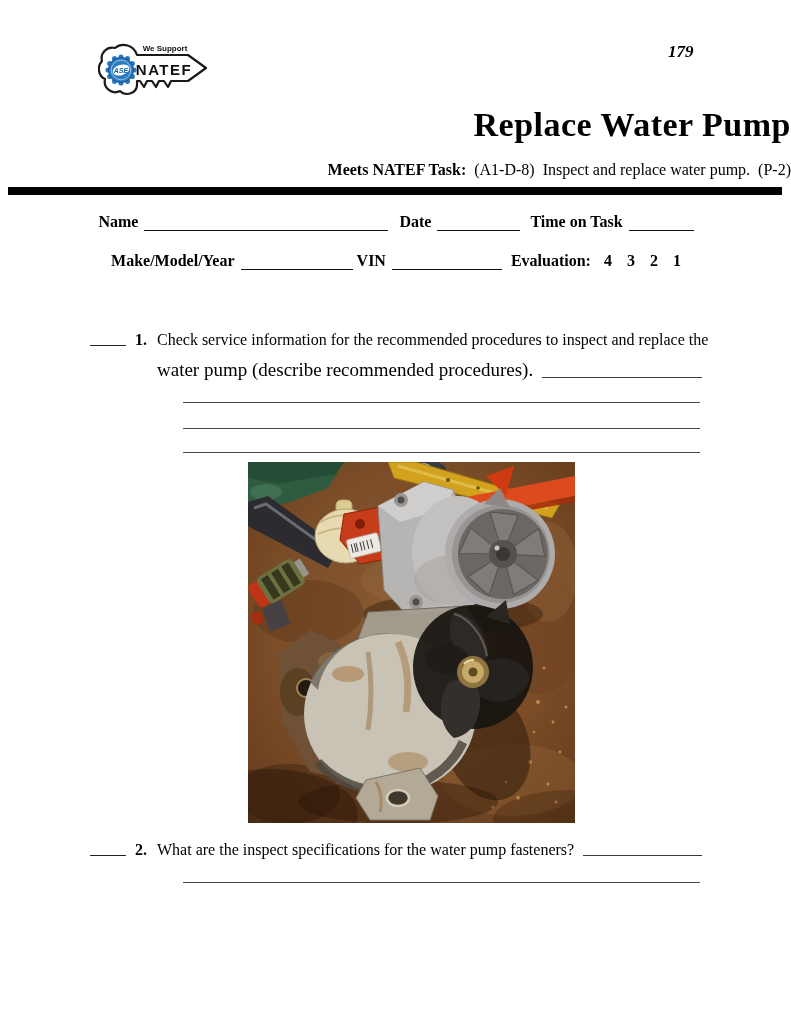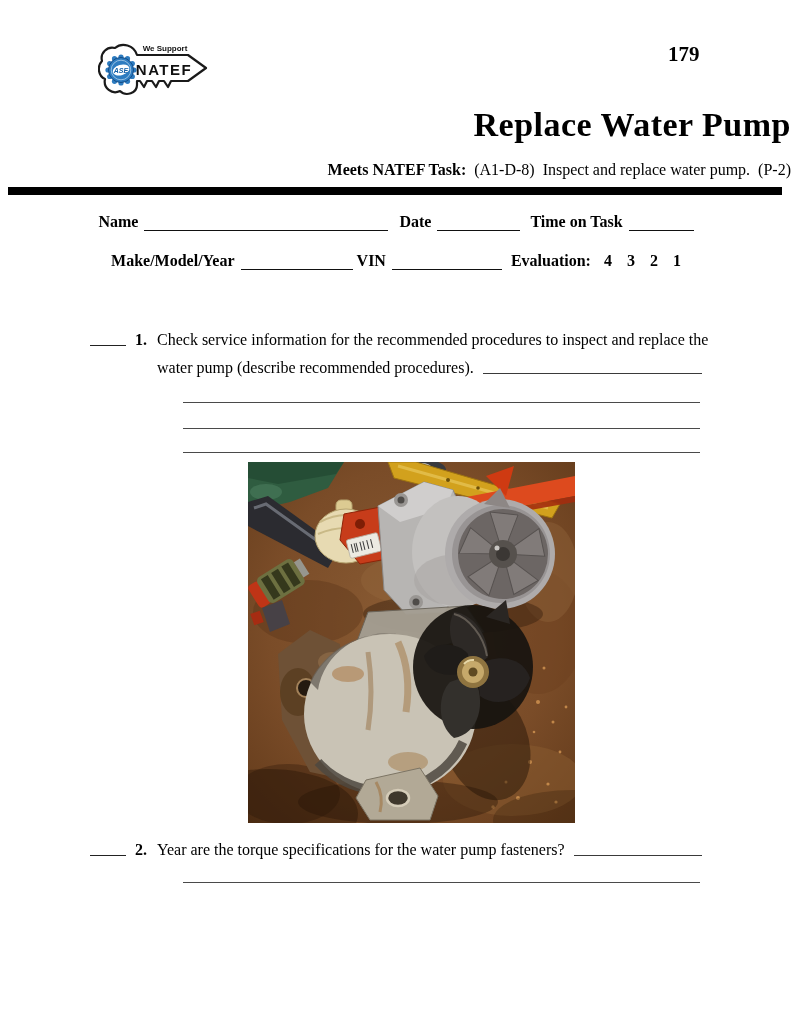--- a/index.html
+++ b/index.html
@@ -3,41 +3,41 @@
 <meta charset="utf-8">
 <style>
   html,body{margin:0;padding:0;background:#e8e8e8;}
   .page{
     position:relative;width:791px;height:1024px;margin:0 auto;
     background:#ffffff;color:#000;
     font-family:"Liberation Serif","DejaVu Serif",serif;
     overflow:hidden;
   }
   .abs{position:absolute;}
-  .page-number{left:668px;top:42px;font-size:21px;font-weight:bold;}
+  .page-number{left:668px;top:42px;font-size:17px;font-weight:bold;font-style:italic;}
   .logo{left:98px;top:40px;width:114px;height:58px;}
   .doc-title{left:0;top:106px;width:100%;text-align:right;
     font-size:34px;font-weight:bold;letter-spacing:.5px;}
   .task-line{left:0;top:161px;width:100%;text-align:right;font-size:16px;white-space:pre-wrap;}
   .task-line b{white-space:pre-wrap;}
   .thick-rule{left:8px;top:187px;width:774px;height:8px;background:#000;}
   .form-row{left:90px;width:612px;font-size:16px;font-weight:bold;white-space:nowrap;text-align:center;}
   .row1{top:213px;}
   .row2{top:252px;}
   .blank{display:inline-block;height:16px;border-bottom:1.7px solid #111;vertical-align:bottom;}
   .ml6{margin-left:6px;}
   .rating{display:inline-block;margin-left:15px;}
   .rating.first{margin-left:13px;}
   .q-row{left:90px;width:612px;display:flex;align-items:flex-end;font-size:16px;}
   .q1{top:331px;}
   .q2{top:841px;}
   .eval-blank{width:36px;height:1px;border-bottom:1.7px solid #222;margin:0 0 3px 0;flex:none;}
   .q-num{font-weight:bold;margin:0 10px 0 9px;flex:none;}
   .q-text{white-space:nowrap;flex:none;}
-  .q-cont{left:157px;width:545px;top:359px;display:flex;align-items:flex-end;font-size:16px;justify-content:center;}
+  .q-cont{left:157px;width:545px;top:359px;display:flex;align-items:flex-end;font-size:19px;justify-content:center;}
   .fill-line{flex:1;height:1px;border-bottom:1.5px solid #3a3a3a;margin:0 0 3px 9px;}
   .answer-line{left:183px;width:517px;height:1px;border-bottom:1.5px solid #4a4a4a;}
   .al1{top:401px;}.al2{top:427px;}.al3{top:451px;}.al4{top:881px;}
   .photo{left:248px;top:462px;width:327px;height:361px;}
   .photo svg{display:block;}
   .logo svg text{font-family:"Liberation Sans","DejaVu Sans",sans-serif;}
 </style>
 </head>
 <body>
 
@@ -264,18 +264,18 @@
       </g>
 
       <ellipse cx="20" cy="352" rx="90" ry="45" fill="#1e0f03" opacity="0.35"></ellipse>
       <ellipse cx="325" cy="358" rx="80" ry="30" fill="#241204" opacity="0.25"></ellipse>
     </svg>
   </div>
 
   <div class="abs q-row q2">
     <span class="eval-blank"></span>
     <span class="q-num">2.</span>
-    <span class="q-text">Year are the torque specifications for the water pump fasteners?</span>
+    <span class="q-text">What are the inspect specifications for the water pump fasteners?</span>
     <span class="fill-line"></span>
   </div>
   <div class="abs answer-line al4"></div>
 
 </div>
 
 </body></html>

